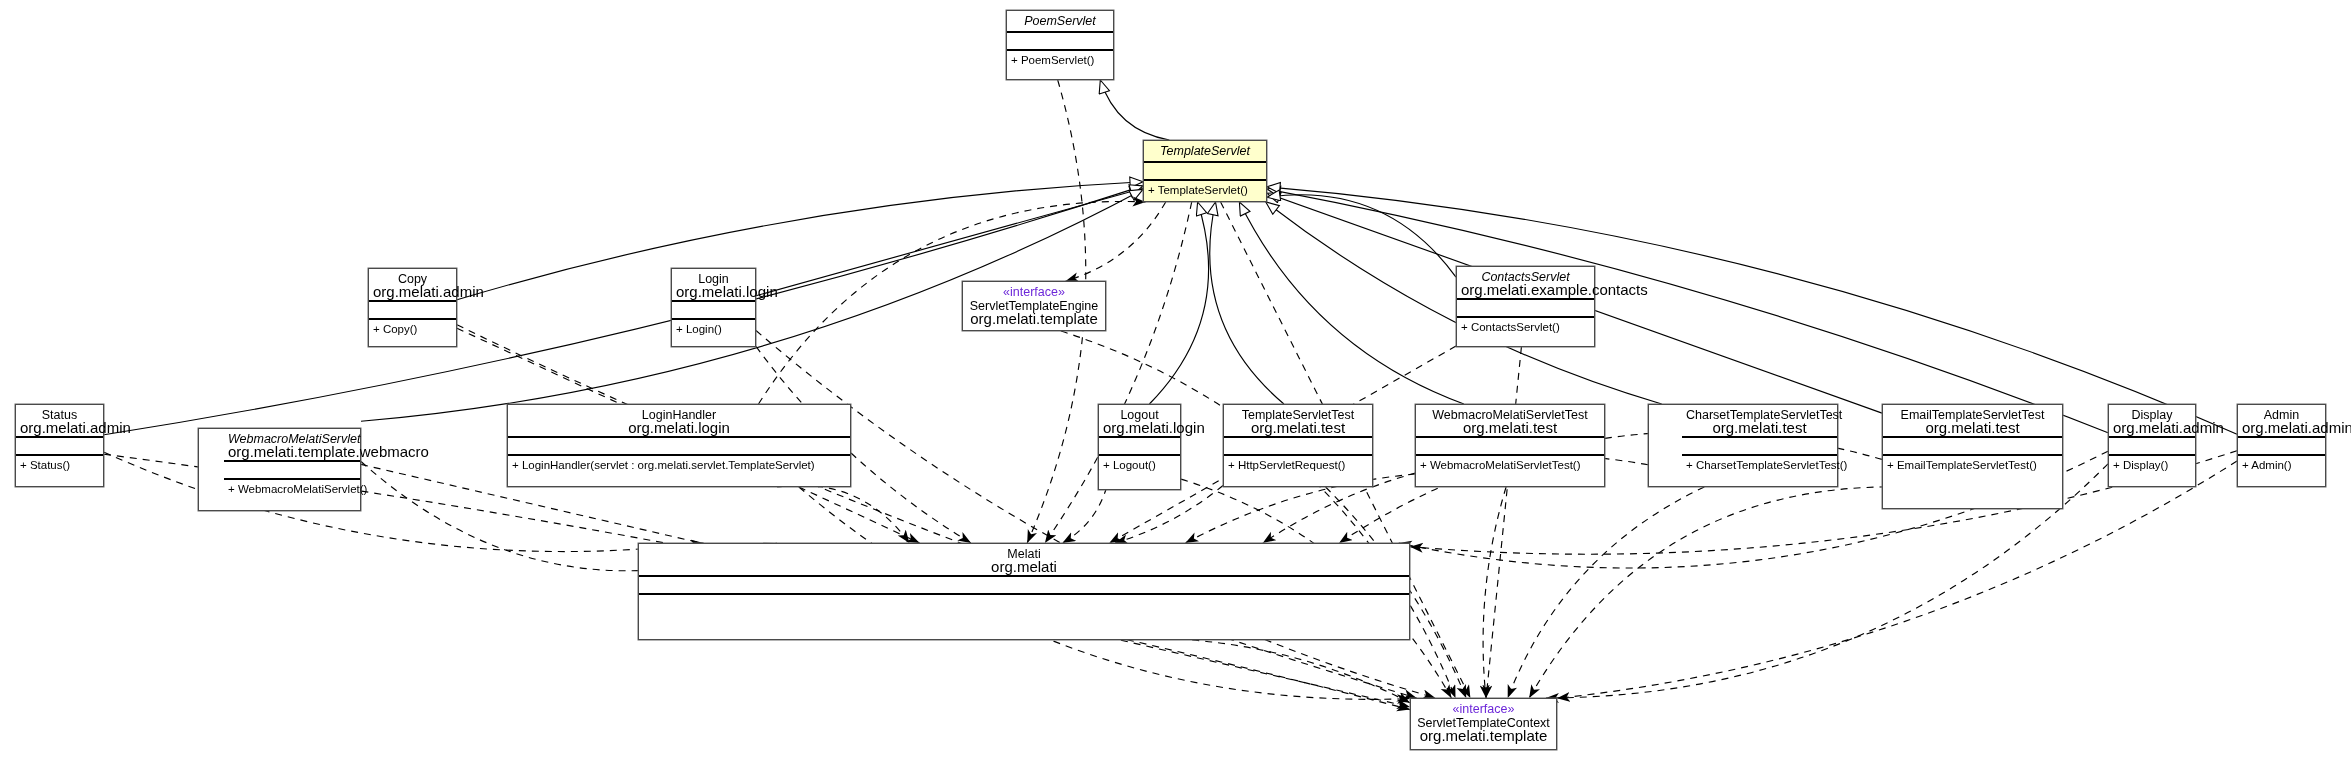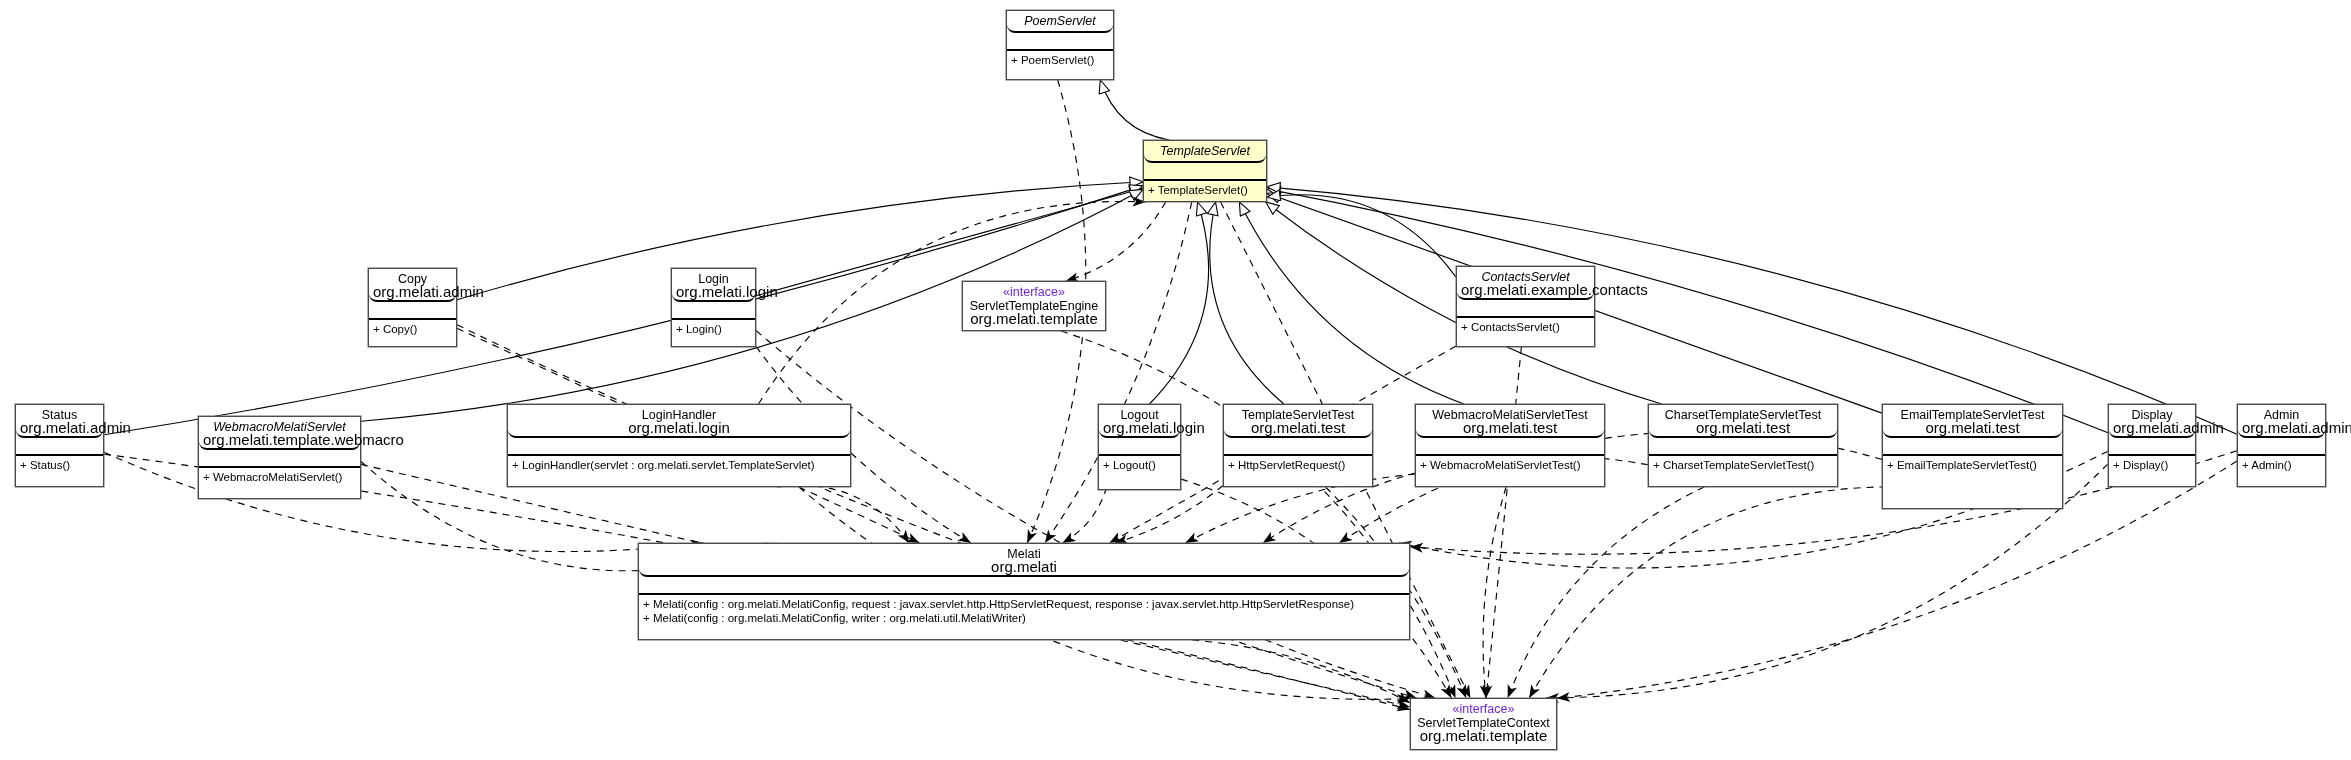--- a/index.html
+++ b/index.html
@@ -2,21 +2,21 @@
 <html><head>
 <meta charset="utf-8">
 <style>
   html,body{margin:0;padding:0;background:#ffffff;}
   body{width:2351px;height:760px;font-family:"Liberation Sans",sans-serif;}
   #canvas{position:relative;width:2351px;height:760px;overflow:hidden;background:#fff;}
   svg#edges{position:absolute;left:0;top:0;width:2351px;height:760px;}
 
   .uml{position:absolute;box-sizing:border-box;border:1px solid #4a4a4a;background:#ffffff;
        box-shadow:0 0 0 0.5px #6b6b6b;}
-  .uml .hdr{box-sizing:border-box;border-bottom:2px solid #000;padding:3px 4px 3px;text-align:center;border-radius:8px;}
+  .uml .hdr{box-sizing:border-box;border-bottom:2px solid #000;padding:3px 4px 3px;text-align:center;}
   .uml .mid{box-sizing:border-box;border-bottom:2px solid #000;height:18px;}
   .uml .ops{box-sizing:border-box;padding:2px 4px;}
   .uml .cname{font-size:12.5px;line-height:14px;color:#000;white-space:nowrap;}
   .uml .cname.abs{font-style:italic;}
   .uml .stereo{font-size:12.5px;line-height:14px;color:#6d28d9;white-space:nowrap;}
   .uml .pkg{font-size:15px;line-height:11px;color:#000;white-space:nowrap;}
   .uml .op{font-size:11.5px;line-height:14px;color:#000;white-space:nowrap;text-align:left;}
   .uml.hl{background:#ffffcc;}
   .uml.iface .hdr{border-bottom:none;}
 </style>
@@ -141,21 +141,21 @@
       <div class="uml" style="left: 15px; top: 404px; width: 89px; height: 83px;">
         <div class="hdr">
           <div class="cname">Status</div>
           <div class="pkg">org.melati.admin</div>
         </div>
         <div class="mid"></div>
         <div class="ops">
           <div class="op">+ Status()</div>
         </div>
       </div>
-      <div class="uml" style="left: 198px; top: 416px; width: 163px; height: 83px;">
+      <div class="uml" style="left: 198px; top: 428px; width: 163px; height: 83px; padding-left: 25px;">
         <div class="hdr">
           <div class="cname abs">WebmacroMelatiServlet</div>
           <div class="pkg">org.melati.template.webmacro</div>
         </div>
         <div class="mid"></div>
         <div class="ops">
           <div class="op">+ WebmacroMelatiServlet()</div>
         </div>
       </div>
       <div class="uml" style="left: 507px; top: 404px; width: 344px; height: 83px;">
@@ -191,21 +191,21 @@
       <div class="uml" style="left: 1415px; top: 404px; width: 190px; height: 83px;">
         <div class="hdr">
           <div class="cname">WebmacroMelatiServletTest</div>
           <div class="pkg">org.melati.test</div>
         </div>
         <div class="mid"></div>
         <div class="ops">
           <div class="op">+ WebmacroMelatiServletTest()</div>
         </div>
       </div>
-      <div class="uml" style="left: 1648px; top: 404px; width: 190px; height: 83px;">
+      <div class="uml" style="left: 1648px; top: 404px; width: 190px; height: 83px; padding-left: 33px;">
         <div class="hdr">
           <div class="cname">CharsetTemplateServletTest</div>
           <div class="pkg">org.melati.test</div>
         </div>
         <div class="mid"></div>
         <div class="ops">
           <div class="op">+ CharsetTemplateServletTest()</div>
         </div>
       </div>
       <div class="uml" style="left: 1882px; top: 404px; width: 181px; height: 105px;">
@@ -237,24 +237,20 @@
         <div class="ops">
           <div class="op">+ Admin()</div>
         </div>
       </div>
       <div class="uml" style="left: 638px; top: 543px; width: 772px; height: 97px;">
         <div class="hdr">
           <div class="cname">Melati</div>
           <div class="pkg">org.melati</div>
         </div>
         <div class="mid"></div>
-        <div class="ops">
-          <div class="op">+ Melati(config : org.melati.MelatiConfig, request : javax.servlet.http.HttpServletRequest, response : javax.servlet.http.HttpServletResponse)</div>
-          <div class="op">+ Melati(config : org.melati.MelatiConfig, writer : org.melati.util.MelatiWriter)</div>
-        </div>
       </div>
       <div class="uml iface" style="left: 1410px; top: 698px; width: 147px; height: 52px;">
         <div class="hdr">
           <div class="stereo">«interface»</div>
           <div class="cname">ServletTemplateContext</div>
           <div class="pkg">org.melati.template</div>
         </div>
       </div>
     </div>
 </div>

